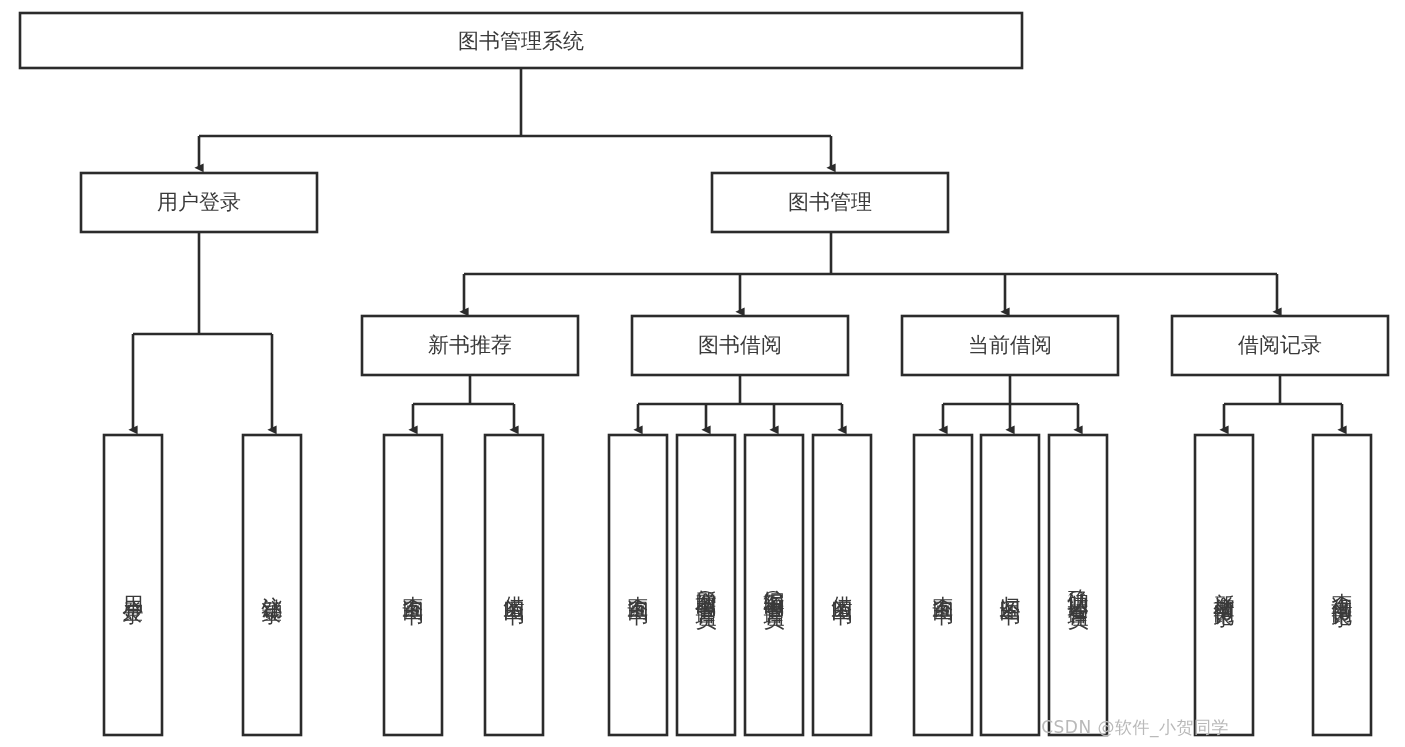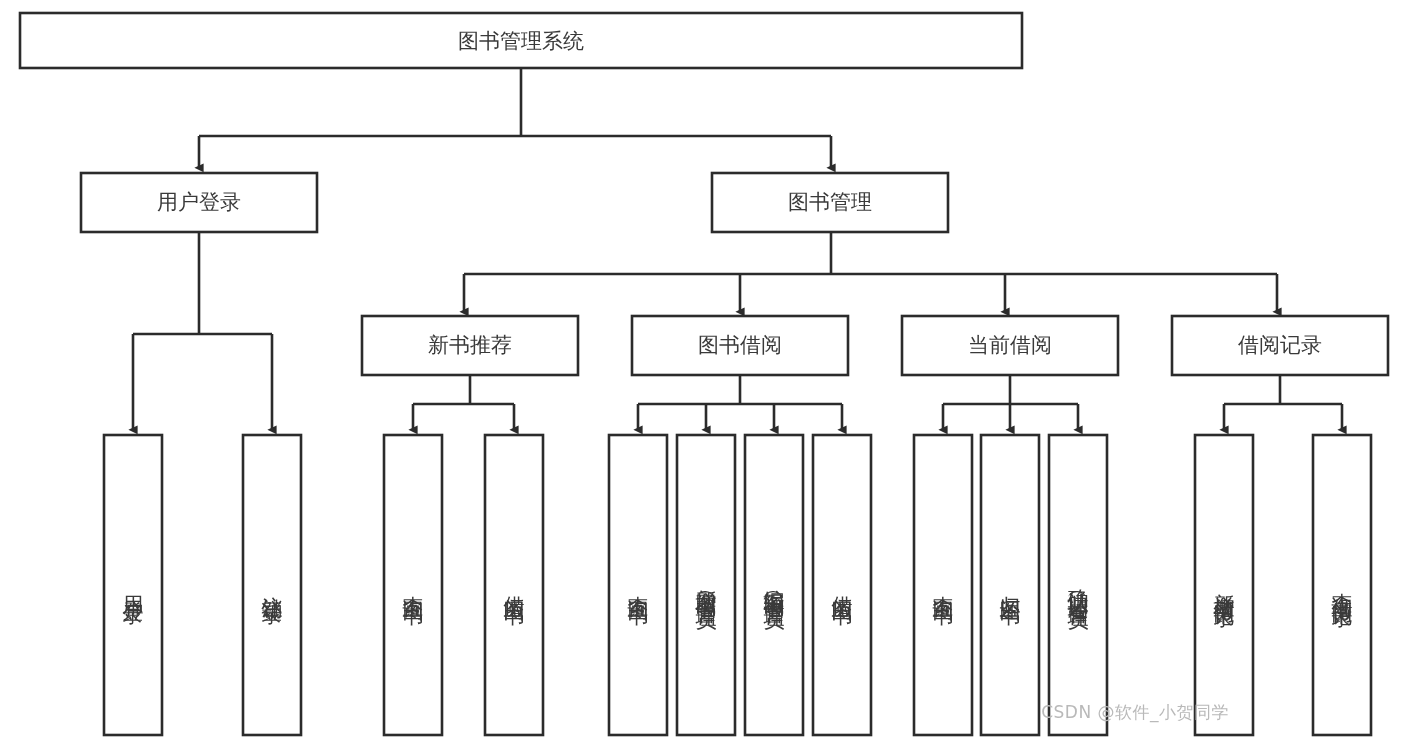--- a/index.html
+++ b/index.html
@@ -26,21 +26,21 @@
     text-orientation:upright;
     font-family:"DejaVu Sans","Liberation Sans",sans-serif;
     font-size:21px;
     line-height:1.05;
     letter-spacing:3px;
     color:#3a3a3a;
     white-space:nowrap;
   }
   #watermark{
     position:absolute;
-    right:8px;bottom:23px;
+    right:8px;bottom:8px;
     font-family:"DejaVu Sans","Liberation Sans",sans-serif;
     font-size:17px;
     color:#b9b9b9;
     letter-spacing:0.5px;
     pointer-events:none;
     user-select:none;
     margin-left:11px;
   }
 </style>
 </head>

